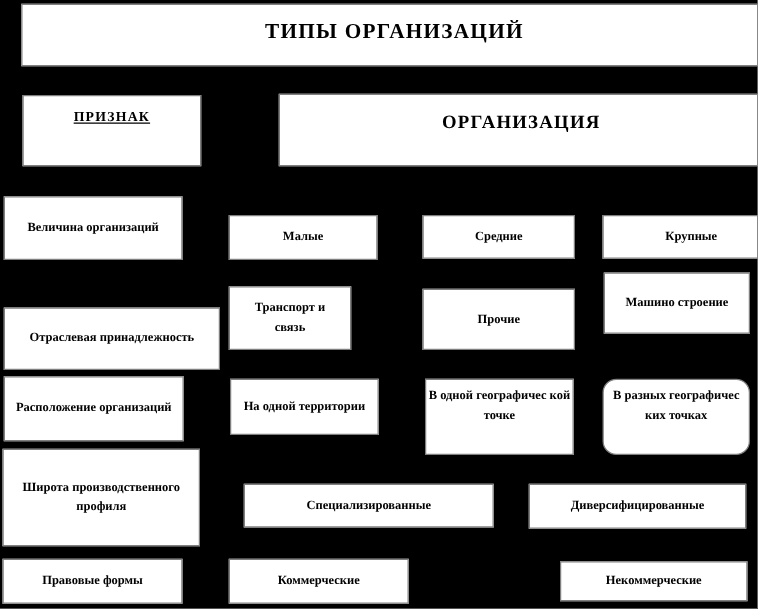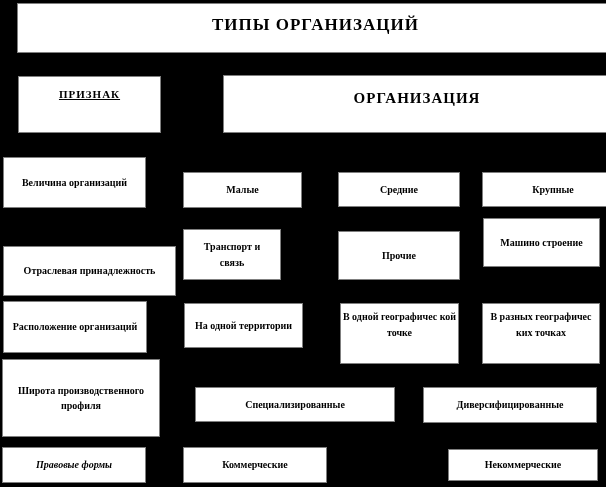--- a/index.html
+++ b/index.html
@@ -37,27 +37,27 @@
   #r1-i3    { left: 482px; top: 172px; width: 142px; height: 35px; }
 
   #r2-label { left: 3px;   top: 246px; width: 173px; height: 50px; }
   #r2-i1    { left: 183px; top: 229px; width: 98px; height: 51px; padding: 0 8px; }
   #r2-i2    { left: 338px; top: 231px; width: 122px; height: 49px; }
   #r2-i3    { left: 483px; top: 218px; width: 117px; height: 49px; padding: 0 14px; }
 
   #r3-label { left: 3px;   top: 301px; width: 144px; height: 52px; }
   #r3-i1    { left: 184px; top: 303px; width: 119px; height: 45px; padding: 0 8px; }
   #r3-i2    { left: 340px; top: 303px; width: 119px; height: 61px; }
-  #r3-i3    { left: 482px; top: 303px; width: 118px; height: 61px; }
+  #r3-i3    { left: 482px; top: 303px; width: 118px; height: 61px; border-radius: 11px; }
 
   #r4-label { left: 2px;   top: 359px; width: 158px; height: 78px; }
   #r4-i1    { left: 195px; top: 387px; width: 200px; height: 35px; }
   #r4-i2    { left: 423px; top: 387px; width: 174px; height: 36px; }
 
-  #r5-label { left: 2px;   top: 447px; width: 144px; height: 36px; font-style: italic; }
+  #r5-label { left: 2px;   top: 447px; width: 144px; height: 36px; }
   #r5-i1    { left: 183px; top: 447px; width: 144px; height: 36px; }
   #r5-i2    { left: 448px; top: 449px; width: 150px; height: 32px; }
 </style>
 </head>
 <body>
 
 <div id="canvas">
 
   <div id="title-box" class="box top-align">ТИПЫ ОРГАНИЗАЦИЙ</div>
 

